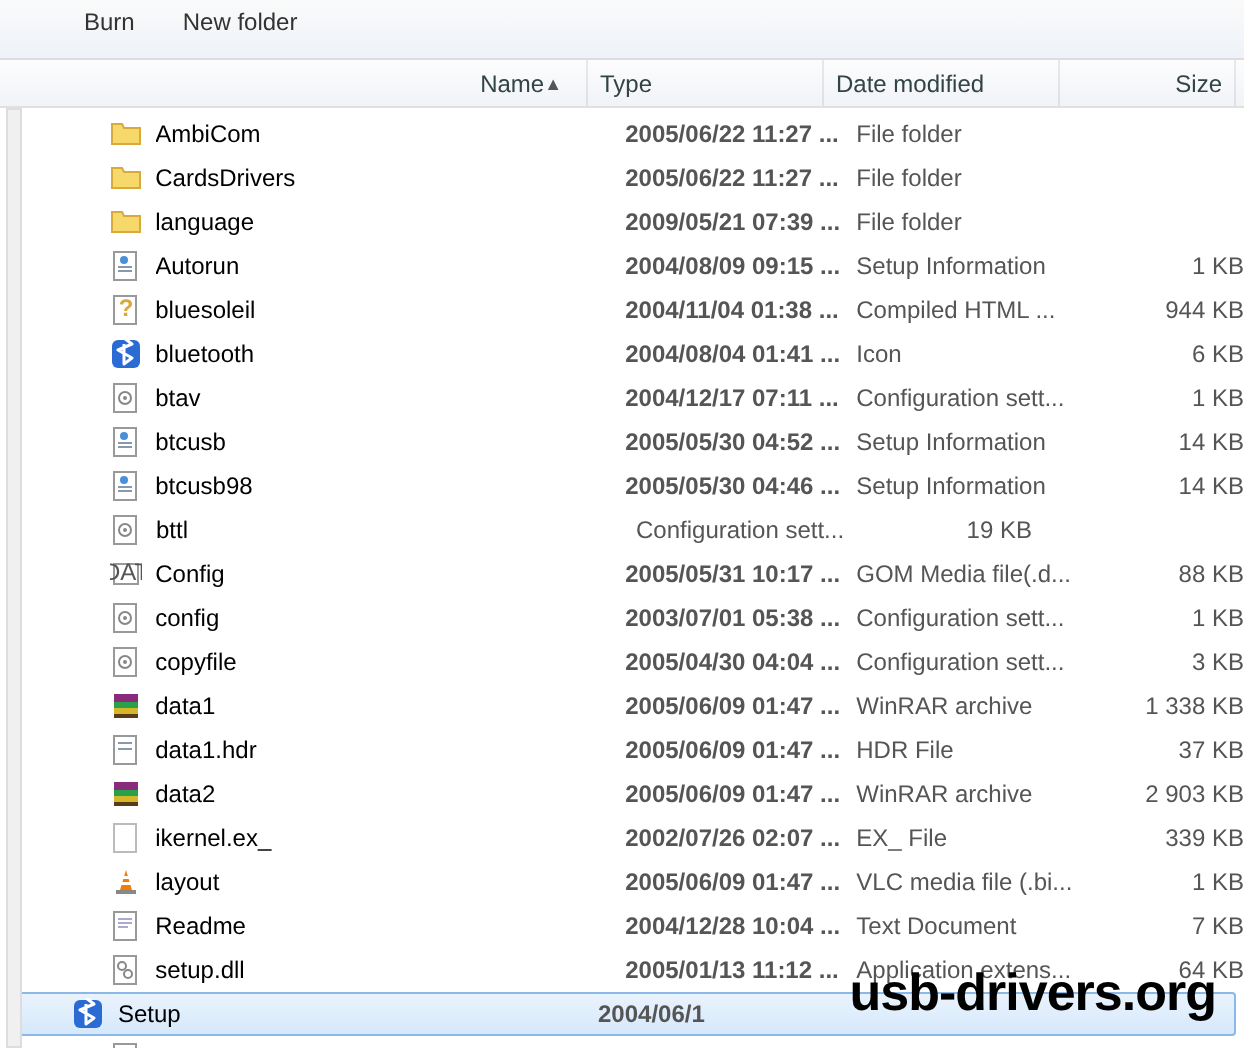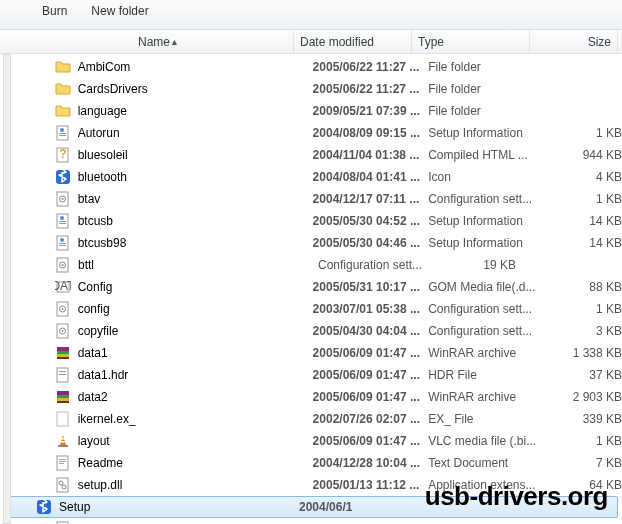--- a/index.html
+++ b/index.html
@@ -1,21 +1,21 @@
 <!DOCTYPE html>
 <html><head>
 <meta charset="utf-8">
 <style>
 * { margin: 0; padding: 0; box-sizing: border-box; font-family: "Segoe UI", Tahoma, sans-serif; font-size: 12px; }
 body { background: #fff; width: 622px; height: 524px; overflow: hidden; position: relative; }
 .toolbar { height: 30px; display: flex; padding-left: 30px; background: linear-gradient(#fafafa,#eef3f9); border-bottom: 1px solid #ddd; }
 .toolbar-btn { padding: 4px 12px; color: #333; cursor: default; }
 .header-row { display: flex; height: 24px; align-items: center; background: linear-gradient(#fdfdfd,#f0f3f8); border-bottom: 1px solid #e0e0e0; padding-left: 30px; }
 .col { border-right: 1px solid rgba(0,0,0,0.08); display: flex; align-items: center; height: 100%; padding: 0 6px; color: #344; }
-.col-name { width: 264px; justify-content: center; }
+.col-name { width: 264px; justify-content: flex-end; }
 .col-date { width: 118px; }
 .col-type { width: 118px; }
 .col-size { width: 88px; justify-content: flex-end; }
 .sort-arrow { font-size: 9px; color: #555; margin-right: 6px; }
 .file-list { padding-top: 2px; }
 .row { display: flex; align-items: center; height: 22px; padding-left: 54px; }
 .row.selected { background: linear-gradient(#eaf3fd,#d5e8fb); border: 1px solid #8ab9e8; border-radius: 2px; margin: 0 4px; padding-left: 30px; }
 .icon { width: 18px; height: 18px; margin-right: 6px; display: flex; align-items: center; justify-content: center; }
 .cell-name { width: 240px; color: #000; white-space: nowrap; overflow: hidden; text-overflow: ellipsis; }
 .cell-date { width: 118px; color: #555; white-space: nowrap; overflow: hidden; font-weight: bold; }
@@ -31,22 +31,22 @@
 <div class="toolbar">
   <div class="toolbar-btn">Burn</div>
   <div class="toolbar-btn">New folder</div>
 </div>
 
 <div class="header-row">
   <div class="col col-name">
     <span>Name</span>
     <span class="sort-arrow">▲</span>
   </div>
+  <div class="col col-type">Type</div>
   <div class="col col-date">Date modified</div>
-  <div class="col col-type">Type</div>
   <div class="col col-size">Size</div>
 </div>
 
 <div class="file-list" id="file-list">
     <div class="row">
       <span class="icon">
         <svg width="16" height="16" viewBox="0 0 16 16">
           <path d="M1 3h5l1 2h8v8H1z" fill="#f6d86b" stroke="#d9a93b"></path>
         </svg>
       </span>
@@ -106,21 +106,21 @@
     <div class="row">
       <span class="icon">
         <svg width="16" height="16" viewBox="0 0 16 16">
           <rect x="1" y="1" width="14" height="14" rx="3" fill="#2a6bd4"></rect>
           <path d="M7 3v10l4-3-7-4 7-3-4-3" fill="none" stroke="#fff" stroke-width="1.5" stroke-linejoin="round"></path>
         </svg>
       </span>
       <span class="cell-name">bluetooth</span>
       <span class="cell-date">2004/08/04 01:41 ...</span>
       <span class="cell-type">Icon</span>
-      <span class="cell-size">4 KB</span>
+      <span class="cell-size">6 KB</span>
     </div>
     <div class="row">
       <span class="icon">
         <svg width="16" height="16" viewBox="0 0 16 16">
           <rect x="2" y="1" width="11" height="14" fill="#fff" stroke="#999"></rect>
           <circle cx="7.5" cy="8" r="3" fill="none" stroke="#888"></circle>
           <circle cx="7.5" cy="8" r="1" fill="#888"></circle>
         </svg>
       </span>
       <span class="cell-name">btav</span>

